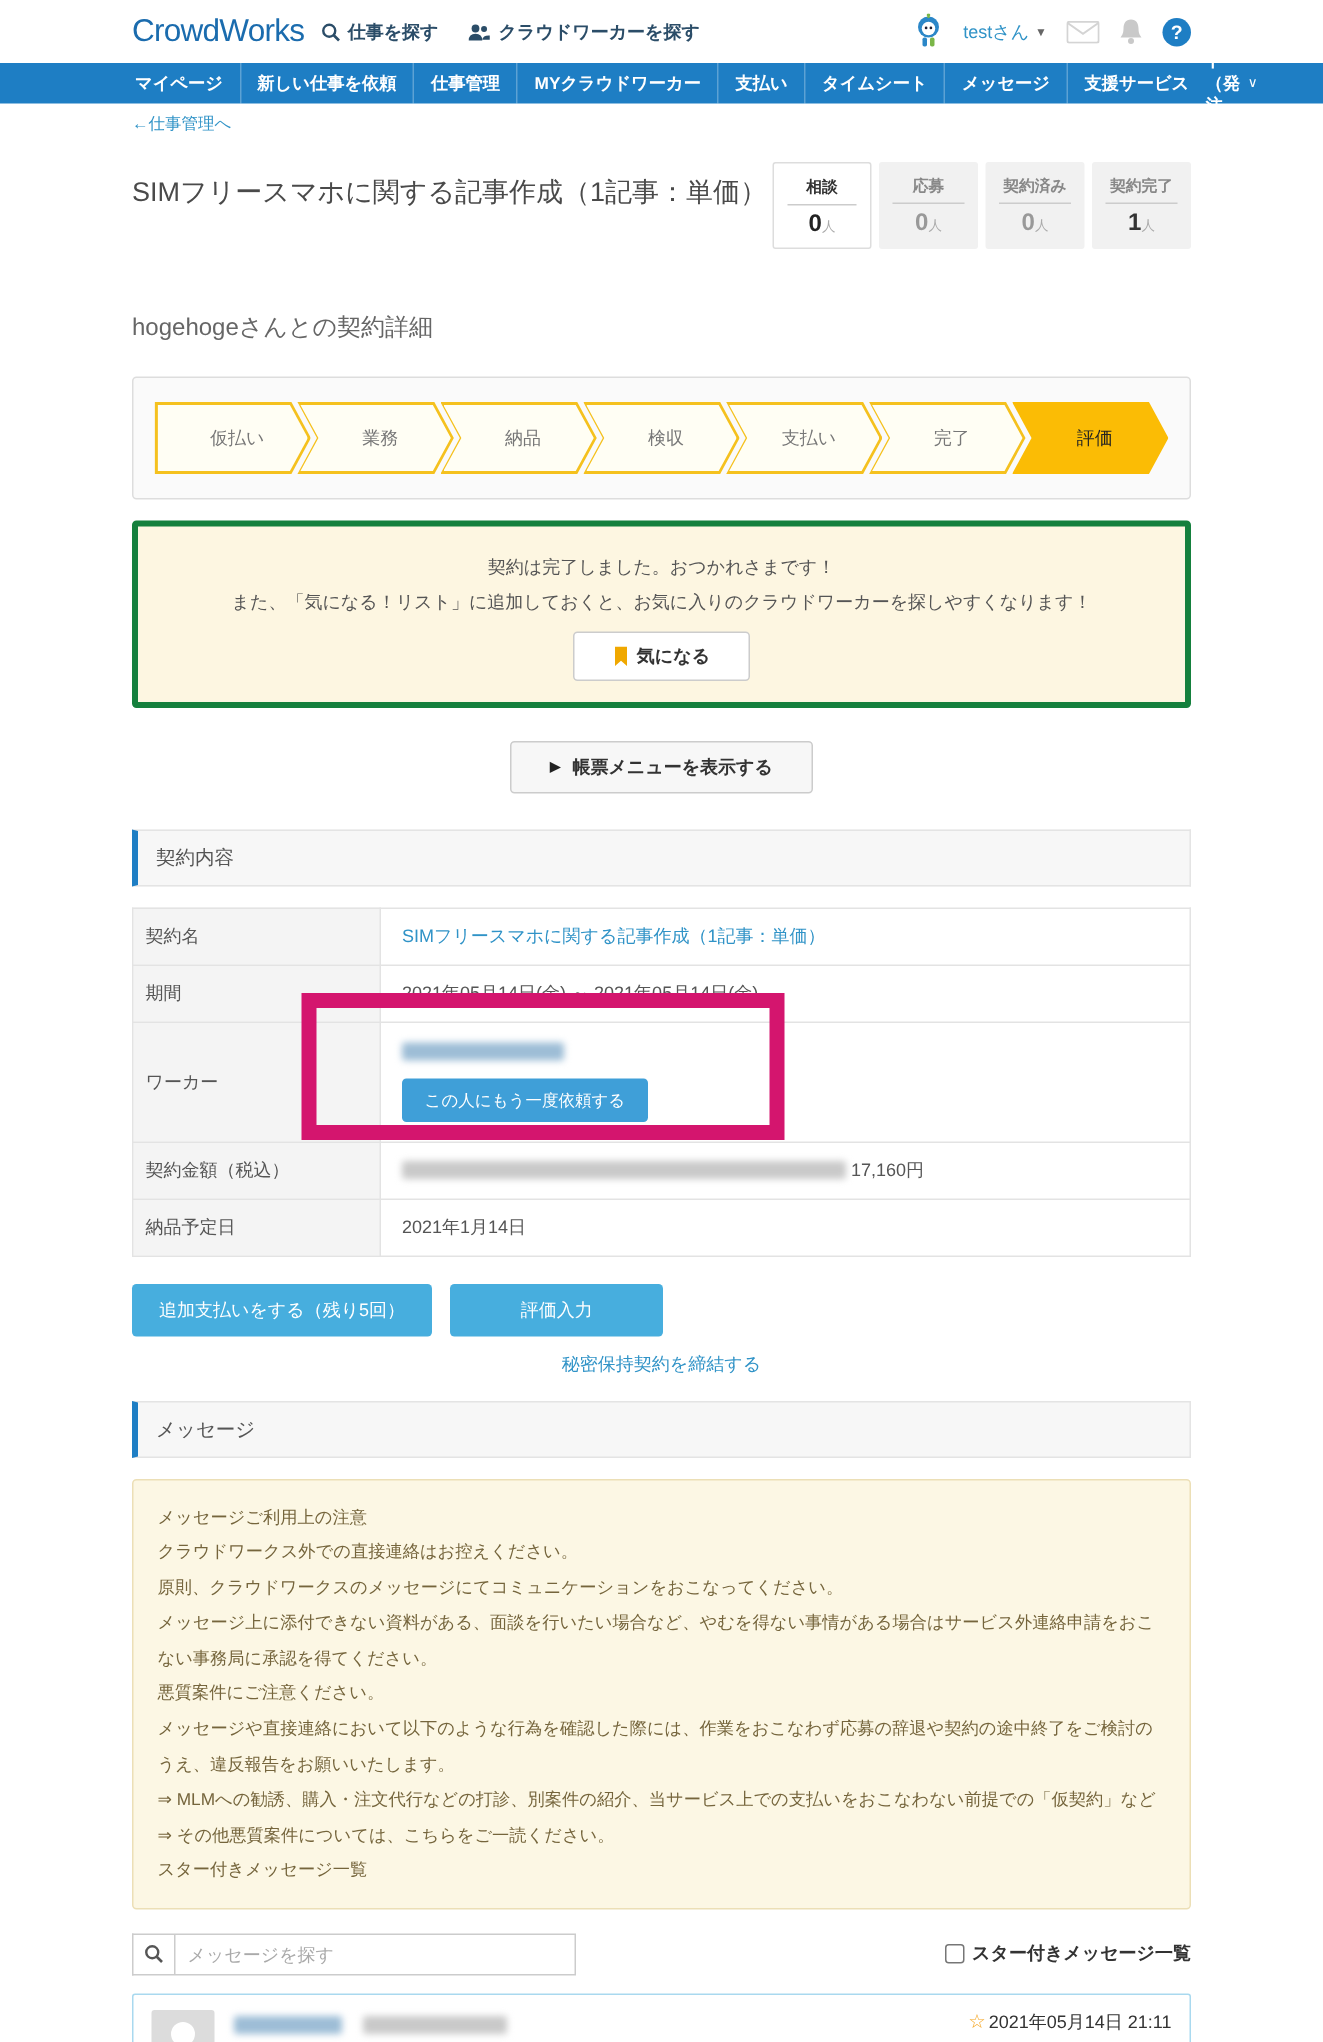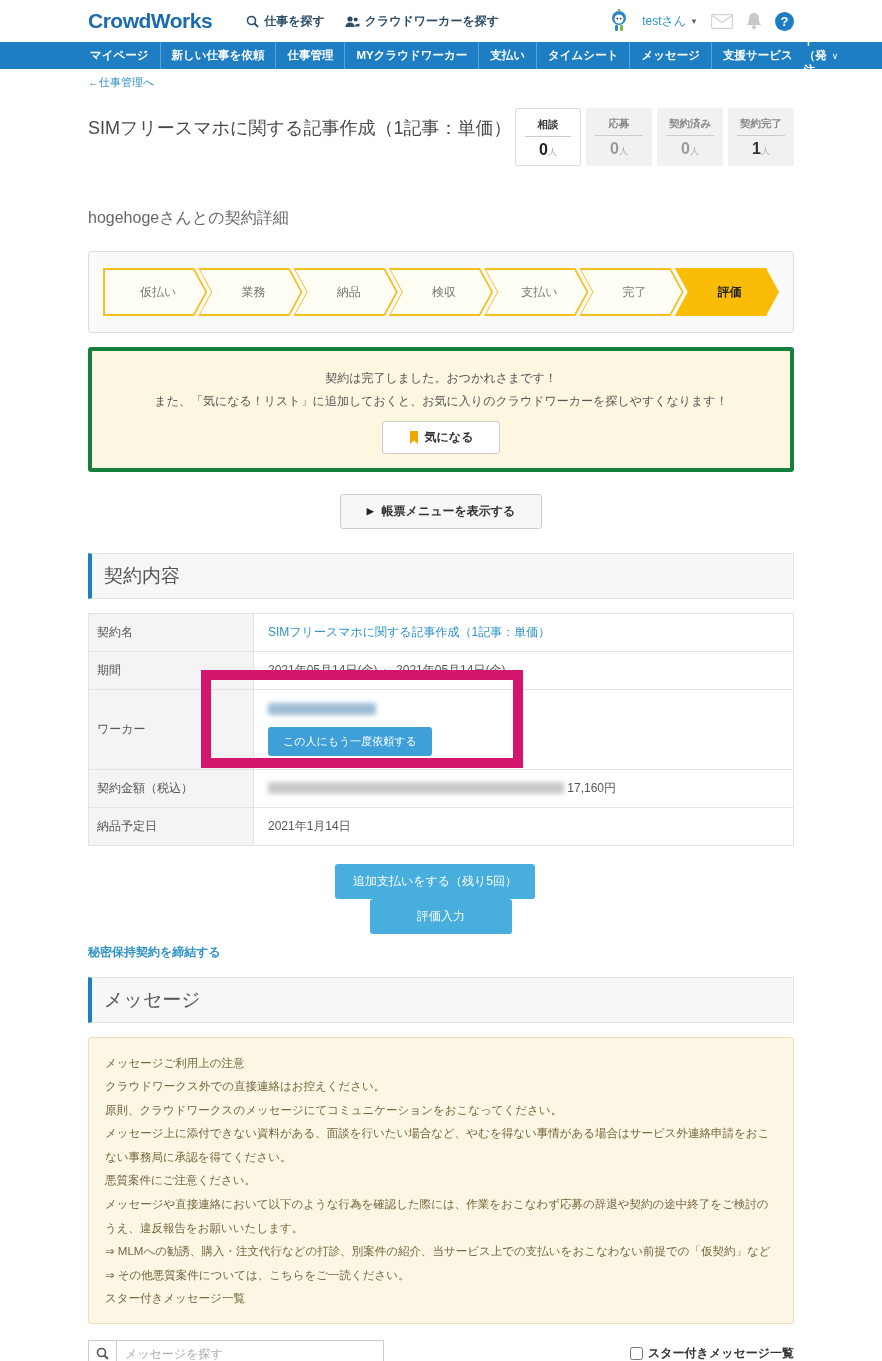--- a/index.html
+++ b/index.html
@@ -3,21 +3,21 @@
 <meta charset="utf-8">
 <style>
   * { margin:0; padding:0; box-sizing:border-box; }
   html,body { background:#fff; width:882px; min-height:1361px;
     font-family:"Liberation Sans","DejaVu Sans",sans-serif; color:#555; font-size:12px; }
   .container { width:706px; margin:0 auto; }
 
   
   .top-header { height:42px; background:#fff; }
   .top-header .container { display:flex; align-items:center; height:100%; }
-  .logo { font-size:21px; font-weight:bold; color:#1b6cae; letter-spacing:-0.5px; margin-right:34px; cursor:pointer; }
+  .logo { font-size:21px; font-weight:normal; color:#1b6cae; letter-spacing:-0.5px; margin-right:11px; cursor:pointer; }
   .hdr-link { display:flex; align-items:center; gap:5px; font-size:12px; font-weight:bold; color:#2b4d68; margin-right:20px; cursor:pointer; }
   .hdr-right { margin-left:auto; display:flex; align-items:center; gap:13px; }
   .user-menu { display:flex; align-items:center; gap:4px; color:#3093c7; font-size:12px; cursor:pointer;text-align:center; }
   .user-menu .caret { font-size:8px; color:#666; }
   .icon-btn { display:flex; align-items:center; cursor:pointer; }
   .help-circle { width:19px; height:19px; border-radius:50%; background:#1e7ec4; color:#fff;
     font-weight:bold; font-size:13px; display:flex; align-items:center; justify-content:center; cursor:pointer; }
 
   
   .navbar { background:#1e7ec4; height:27px; }
@@ -51,59 +51,59 @@
   .step + .step { margin-left:-9px; }
   .step .outer { position:absolute; inset:0; background:#f5c11e;
     clip-path:polygon(0 0, calc(100% - 13px) 0, 100% 50%, calc(100% - 13px) 100%, 0 100%, 13px 50%); }
   .step.first .outer { clip-path:polygon(0 0, calc(100% - 13px) 0, 100% 50%, calc(100% - 13px) 100%, 0 100%); }
   .step .inner { position:absolute; inset:2px; background:#fffef4;
     clip-path:polygon(0 0, calc(100% - 12px) 0, 100% 50%, calc(100% - 12px) 100%, 0 100%, 12px 50%); }
   .step.first .inner { clip-path:polygon(0 0, calc(100% - 12px) 0, 100% 50%, calc(100% - 12px) 100%, 0 100%); }
   .step .lbl { position:absolute; inset:0; display:flex; align-items:center; justify-content:center;
     font-size:12px; color:#777; padding-left:6px; }
   .step.active .outer { background:#fbbc05; clip-path:polygon(0 0, calc(100% - 13px) 0, 100% 50%, calc(100% - 13px) 100%, 0 100%, 13px 50%); }
-  .step.active .lbl { color:#222; font-weight:bold; }
+  .step.active .lbl { color:#222; font-weight:normal; }
 
   
   .notice-box { margin-top:14px; background:#fdf6e1; border:4px solid #15803d; border-radius:3px;
     text-align:center; padding:16px 10px 14px; }
   .notice-box p { font-size:12px; color:#555; line-height:1.9; }
   .fav-btn { margin-top:8px; display:inline-flex; align-items:center; gap:6px; background:#fff;
     border:1px solid #ccc; border-radius:3px; padding:7px 26px; font-size:12px; font-weight:bold; color:#333; cursor:pointer; }
 
   .report-btn-row { text-align:center; margin:22px 0 24px; }
   .report-btn { display:inline-flex; align-items:center; gap:8px; background:#f7f7f7; border:1px solid #ccc;
     border-radius:3px; padding:8px 26px; font-size:12px; font-weight:bold; color:#333; cursor:pointer; }
   .report-btn .tri { font-size:9px; color:#222; }
 
   
   .section-hd { background:#f7f7f7; border:1px solid #e4e4e4; border-left:4px solid #1e7ec4;
-    padding:9px 12px; font-size:19px; color:#555; margin-bottom:14px; }
+    padding:9px 12px; font-size:13px; color:#555; margin-bottom:14px; }
 
   
   .ctable { width:100%; border-collapse:collapse; }
   .ctable td { border:1px solid #e3e3e3; font-size:12px; vertical-align:middle; }
   .ctable td.th { background:#f4f4f4; width:165px; text-align:left; color:#555; padding:10px 8px; }
   .ctable td.val { padding:10px 14px; color:#555; }
   .ctable a { color:#3093c7; text-decoration:none; cursor:pointer; }
   .table-wrap { position:relative; }
   .annot-box { position:absolute; left:113px; top:57px; width:322px; height:98px;
     border:10px solid #d4156e; pointer-events:none; }
   .blur { display:inline-block; filter:blur(2.5px); border-radius:2px; }
   .blur-blue { background:#9dbdd6; }
   .blur-gray { background:#c9c9c9; }
   .reorder-btn { display:inline-block; margin-top:9px; background:#3f9fd8; color:#fff; border:none;
     border-radius:3px; font-size:11px; padding:7px 15px; cursor:pointer; }
 
-  .action-row { display:flex; align-items:center; margin-top:18px;flex-direction:column; }
+  .action-row { display:flex; align-items:center; margin-top:18px; }
   .blue-btn { background:#47aede; color:#fff; border:none; border-radius:3px; font-size:12px;
     padding:9px 18px; cursor:pointer; }
   .blue-btn.pay { min-width:196px; margin-right:12px; }
   .blue-btn.review { min-width:142px; }
-  .nda-row { text-align:left; margin:10px 0 16px;font-weight:bold; }
+  .nda-row { text-align:center; margin:10px 0 16px; }
   .nda-row a { color:#3093c7; font-size:12px; text-decoration:none; cursor:pointer; }
 
   
   .warn-box { background:#fcf7e4; border:1px solid #ecdfb6; border-radius:3px; padding:14px 16px 12px; }
   .warn-box p { font-size:11.5px; color:#75653c; line-height:2.05; }
 
   
   .search-row { display:flex; align-items:center; margin:16px 0 12px; }
   .search-ico-box { width:28px; height:28px; border:1px solid #ccc; display:flex; align-items:center;
     justify-content:center; background:#fff; border-right:none; }

